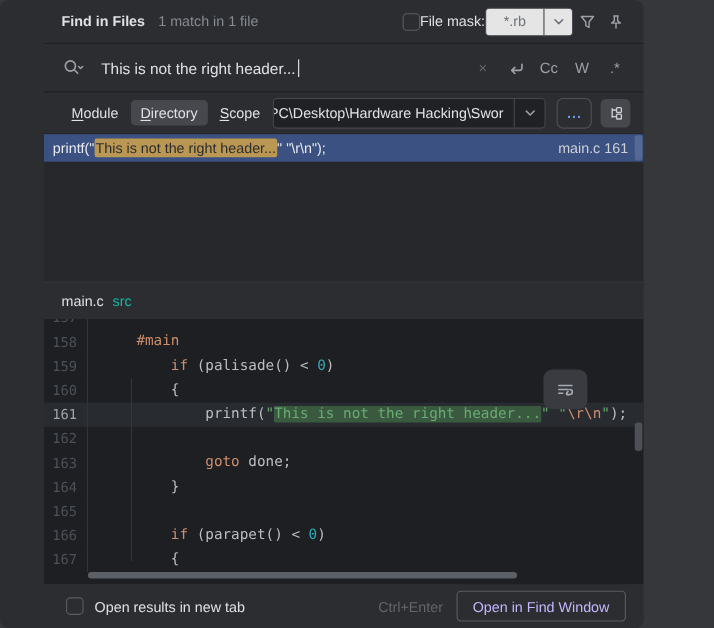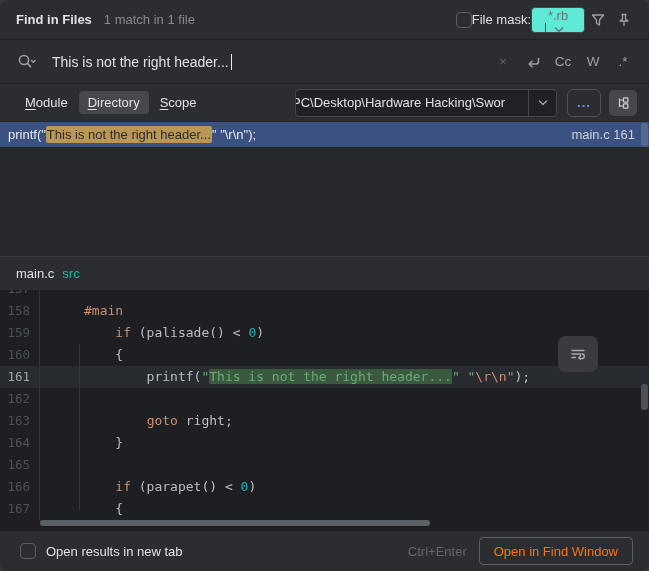--- a/index.html
+++ b/index.html
@@ -1,31 +1,31 @@
 <!DOCTYPE html>
 <html><head>
 <meta charset="utf-8">
 <style>
   * { margin:0; padding:0; box-sizing:border-box; }
   html,body { width:649px; height:571px; background:#35373a; font-family:"Liberation Sans", sans-serif; }
   .window {
-    position:relative; width:649px; height:571px; background:#2b2d30;
+    position:relative; width:585px; height:571px; background:#2b2d30;
     border-radius:8px; overflow:hidden; color:#dfe1e5; font-size:13px;
-    display:flex; flex-direction:column;
+    display:flex; flex-direction:column;padding-left:40px;
   }
   svg { display:block; }
 
   
   .hdr { height:40px; flex:0 0 40px; display:flex; align-items:center; padding:0 12px 0 16px; border-bottom:1px solid #1e1f22; }
   .hdr-title { font-weight:bold; color:#dfe1e5; }
   .hdr-count { color:#868a91; margin-left:12px; }
   .hdr-right { margin-left:auto; display:flex; align-items:center; }
   .checkbox { width:16px; height:16px; border:1.6px solid #5a5d63; border-radius:4px; background:transparent; flex:0 0 16px; cursor:pointer; }
   .mask-label { color:#dfe1e5; }
-  .combo { display:flex; align-items:center; height:26px; border:1px solid #46484d; border-radius:4px; background:#5eead4; overflow:hidden;flex-direction:column; }
+  .combo { display:flex; align-items:center; height:26px; border:1px solid #46484d; border-radius:4px; background:#e5e5e5; overflow:hidden; }
   .combo-val { width:52px; text-align:center; color:#6f737a; }
   .combo-btn { width:26px; height:100%; display:flex; align-items:center; justify-content:center; border-left:1px solid #46484d; color:#6f737a; }
   .icon-btn { width:26px; height:26px; display:flex; align-items:center; justify-content:center; color:#9da0a8; border-radius:4px; cursor:pointer; }
 
   
   .search-row { height:44px; flex:0 0 44px; display:flex; align-items:center; padding:0 14px 0 16px; border-bottom:1px solid #1e1f22; }
   .search-icon-wrap { color:#9da0a8; margin-right:14px; }
   .search-text { color:#dfe1e5; font-size:14px; white-space:pre; }
   .caret { display:inline-block; width:1.5px; height:16px; background:#e8eaee; vertical-align:-3px; margin-left:2px; }
   .search-actions { margin-left:auto; display:flex; align-items:center; gap:6px; }
@@ -78,21 +78,21 @@
   .softwrap-btn { position:absolute; right:51px; top:46px; width:40px; height:36px; background:#393b40; border-radius:8px;
                   display:flex; align-items:center; justify-content:center; color:#a8abb2; cursor:pointer; }
   .hscroll { position:absolute; left:40px; bottom:4px; width:390px; height:6px; background:#5b5f66; border-radius:3px; cursor:grab; }
   .vscroll { position:absolute; right:1px; top:94px; width:7px; height:26px; background:#4d5157; border-radius:3px; cursor:grab; }
 
   
   .footer { height:41px; flex:1; display:flex; align-items:center; padding:0 16px 0 20px; border-top:1px solid #1e1f22; background:#2b2d30; }
   .footer-label { margin-left:10px; color:#dfe1e5; }
   .footer-right { margin-left:auto; display:flex; align-items:center; gap:12px; }
   .shortcut { color:#63666c; }
-  .open-btn { height:28px; padding:0 14px; border:1px solid #5a5d63; border-radius:4px; background:transparent; color:#f97316;
+  .open-btn { height:28px; padding:0 14px; border:1px solid #5a5d63; border-radius:4px; background:transparent; color:#c4b5fd;
               font-size:13px; display:flex; align-items:center; cursor:pointer; font-family:"Liberation Sans", sans-serif; }
 </style>
 </head>
 <body>
 
 <div class="window">
 
   <div class="hdr">
     <span class="hdr-title">Find in Files</span>
     <span class="hdr-count">1 match in 1 file</span>
@@ -193,21 +193,21 @@
   </div>
 
   <div class="editor">
     <div class="code-lines" id="code-lines">
         <div class="code-row"><span class="gutter-num">157</span><span class="code-text"></span></div>
         <div class="code-row"><span class="gutter-num">158</span><span class="code-text"><span class="tok-k">#main</span></span></div>
         <div class="code-row"><span class="gutter-num">159</span><span class="code-text"><span class="tok-p">    </span><span class="tok-k">if</span><span class="tok-p"> (palisade() &lt; </span><span class="tok-n">0</span><span class="tok-p">)</span></span></div>
         <div class="code-row"><span class="gutter-num">160</span><span class="code-text"><span class="tok-p">    {</span></span></div>
         <div class="code-row current"><span class="gutter-num">161</span><span class="code-text"><span class="tok-p">        printf(</span><span class="tok-s">"</span><span class="tok-m">This is not the right header...</span><span class="tok-s">" "</span><span class="tok-e">\r\n</span><span class="tok-s">"</span><span class="tok-p">);</span></span></div>
         <div class="code-row"><span class="gutter-num">162</span><span class="code-text"></span></div>
-        <div class="code-row"><span class="gutter-num">163</span><span class="code-text"><span class="tok-p">        </span><span class="tok-k">goto</span><span class="tok-p"> right;</span></span></div>
+        <div class="code-row"><span class="gutter-num">163</span><span class="code-text"><span class="tok-p">        </span><span class="tok-k">goto</span><span class="tok-p"> done;</span></span></div>
         <div class="code-row"><span class="gutter-num">164</span><span class="code-text"><span class="tok-p">    }</span></span></div>
         <div class="code-row"><span class="gutter-num">165</span><span class="code-text"></span></div>
         <div class="code-row"><span class="gutter-num">166</span><span class="code-text"><span class="tok-p">    </span><span class="tok-k">if</span><span class="tok-p"> (parapet() &lt; </span><span class="tok-n">0</span><span class="tok-p">)</span></span></div>
         <div class="code-row"><span class="gutter-num">167</span><span class="code-text"><span class="tok-p">    {</span></span></div>
       </div>
     <div class="indent-guide"></div>
     <span class="softwrap-btn">
       <span>
         <svg width="18" height="16" viewBox="0 0 18 16" fill="none" stroke="currentColor" stroke-width="1.4" stroke-linecap="round" stroke-linejoin="round">
           <path d="M3 4.5 H15"></path>

